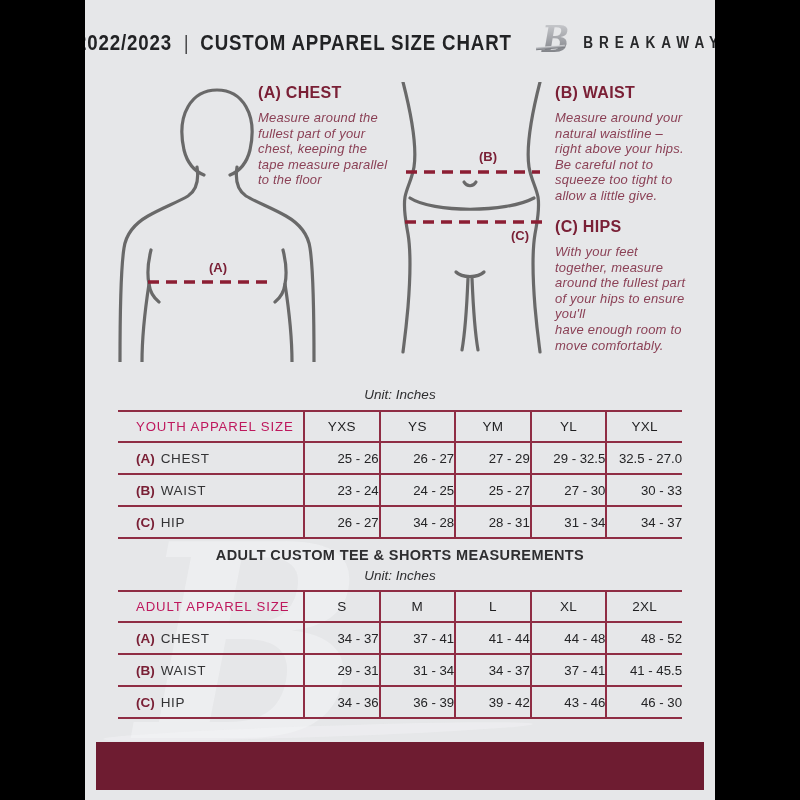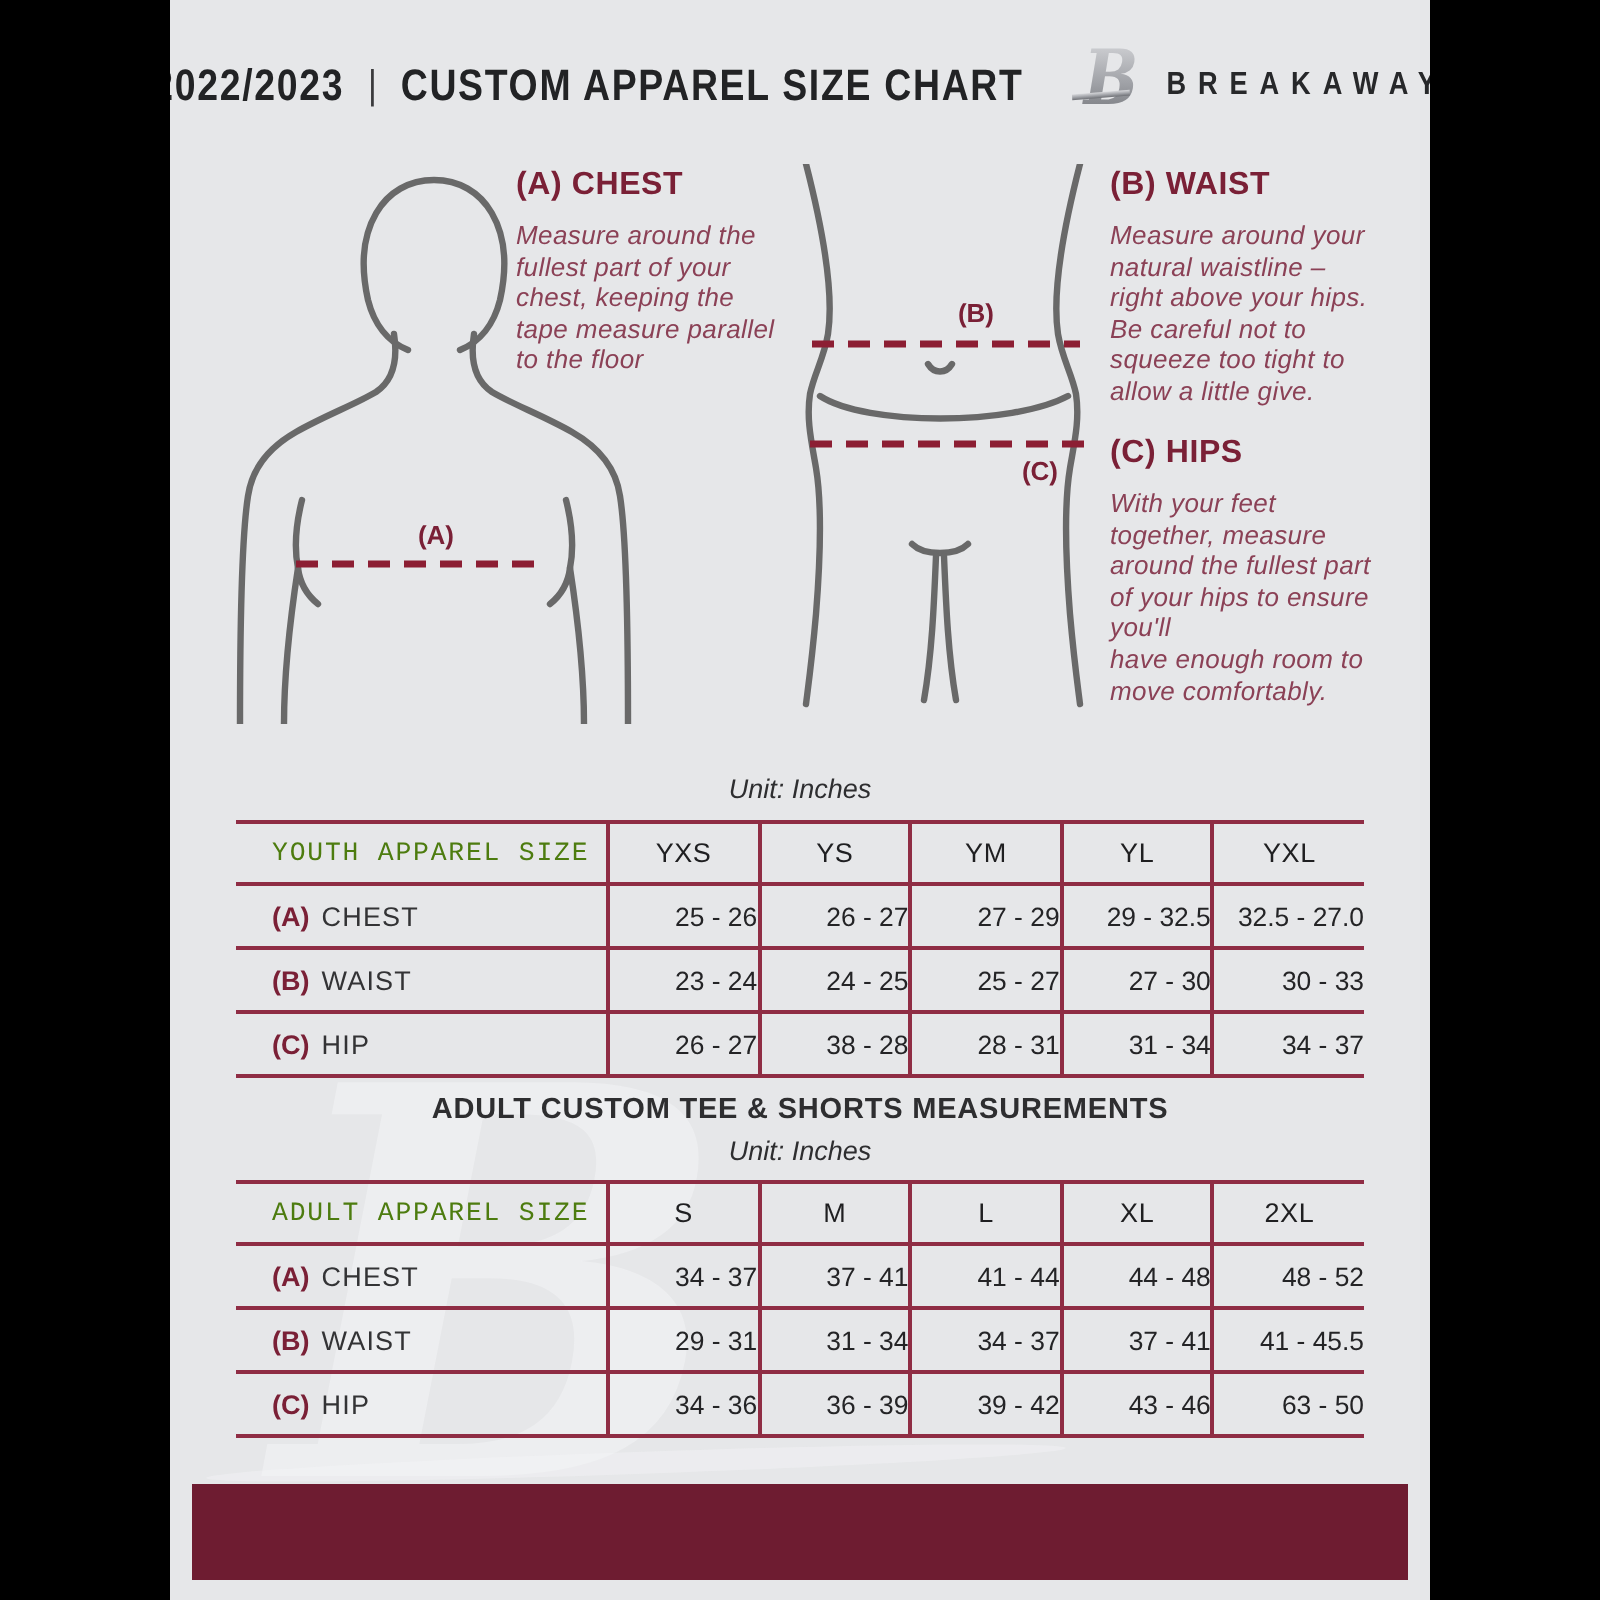--- a/index.html
+++ b/index.html
@@ -29,21 +29,21 @@
   .secttl{position:absolute;left:0;width:100%;text-align:center;font-weight:bold;font-size:14.5px;color:#2e2e30;letter-spacing:.4px;z-index:2;}
   .secunit{position:absolute;left:0;width:100%;text-align:center;font-style:italic;font-size:13.5px;color:#2e2e30;z-index:2;}
 
   
   table.tbl{position:absolute;left:33px;width:564px;border-collapse:collapse;table-layout:fixed;z-index:2;}
   .tbl th,.tbl td{padding:0;vertical-align:middle;text-align:center;}
   .tbl thead tr{height:31px;border-top:2px solid #8f2d44;border-bottom:2px solid #8f2d44;}
   .tbl tbody tr{height:32px;border-bottom:2px solid #8f2d44;}
   .tbl th+th,.tbl td+td{border-left:2px solid #8f2d44;}
   .tbl .lblcol{text-align:left;padding-left:18px;}
-  .tbl thead .lblcol{font-weight:400;font-size:13.2px;color:#4d7c0f;letter-spacing:.9px;font-family:Liberation Mono, monospace;}
+  .tbl thead .lblcol{font-weight:400;font-size:13.2px;color:#be185d;letter-spacing:.9px;}
   .tbl thead th{font-weight:normal;font-size:13.5px;color:#1f1f21;letter-spacing:.3px;}
   .tbl td{font-size:13.2px;color:#242426;text-align:right;}
   .rowpre{font-weight:bold;color:#7a2036;margin-right:6px;font-size:13.5px;}
   .rowlbl{font-size:13.5px;color:#333335;letter-spacing:.6px;}
 
   
   .wm{position:absolute;left:52px;top:508px;font-family:"DejaVu Serif",serif;font-style:italic;font-weight:bold;font-size:270px;line-height:1;color:#f4f5f7;opacity:.55;z-index:0;}
   .wmtail{position:absolute;left:18px;top:726px;width:430px;height:11px;background:#f4f5f7;opacity:.4;border-radius:50%;transform:rotate(-2deg);z-index:0;}
   .footerbar{position:absolute;left:11px;top:742px;width:608px;height:48px;background:#6e1c31;z-index:3;}
 
@@ -168,21 +168,21 @@
         <td class="lblcol"><span class="rowpre">(B)</span><span class="rowlbl">WAIST</span></td>
         <td>23 - 24</td>
         <td>24 - 25</td>
         <td>25 - 27</td>
         <td>27 - 30</td>
         <td>30 - 33</td>
       </tr>
       <tr>
         <td class="lblcol"><span class="rowpre">(C)</span><span class="rowlbl">HIP</span></td>
         <td>26 - 27</td>
-        <td>38 - 28</td>
+        <td>34 - 28</td>
         <td>28 - 31</td>
         <td>31 - 34</td>
         <td>34 - 37</td>
       </tr>
     </tbody>
   </table>
 
   <div class="secttl" style="top:547px;">ADULT CUSTOM TEE &amp; SHORTS MEASUREMENTS</div>
   <div class="secunit" style="top:568px;">Unit: Inches</div>
   <table class="tbl" style="top:590px;">
@@ -220,19 +220,19 @@
         <td>34 - 37</td>
         <td>37 - 41</td>
         <td>41 - 45.5</td>
       </tr>
       <tr>
         <td class="lblcol"><span class="rowpre">(C)</span><span class="rowlbl">HIP</span></td>
         <td>34 - 36</td>
         <td>36 - 39</td>
         <td>39 - 42</td>
         <td>43 - 46</td>
-        <td>63 - 50</td>
+        <td>46 - 30</td>
       </tr>
     </tbody>
   </table>
 
   <div class="footerbar"></div>
 </div>
 
 </body></html>

